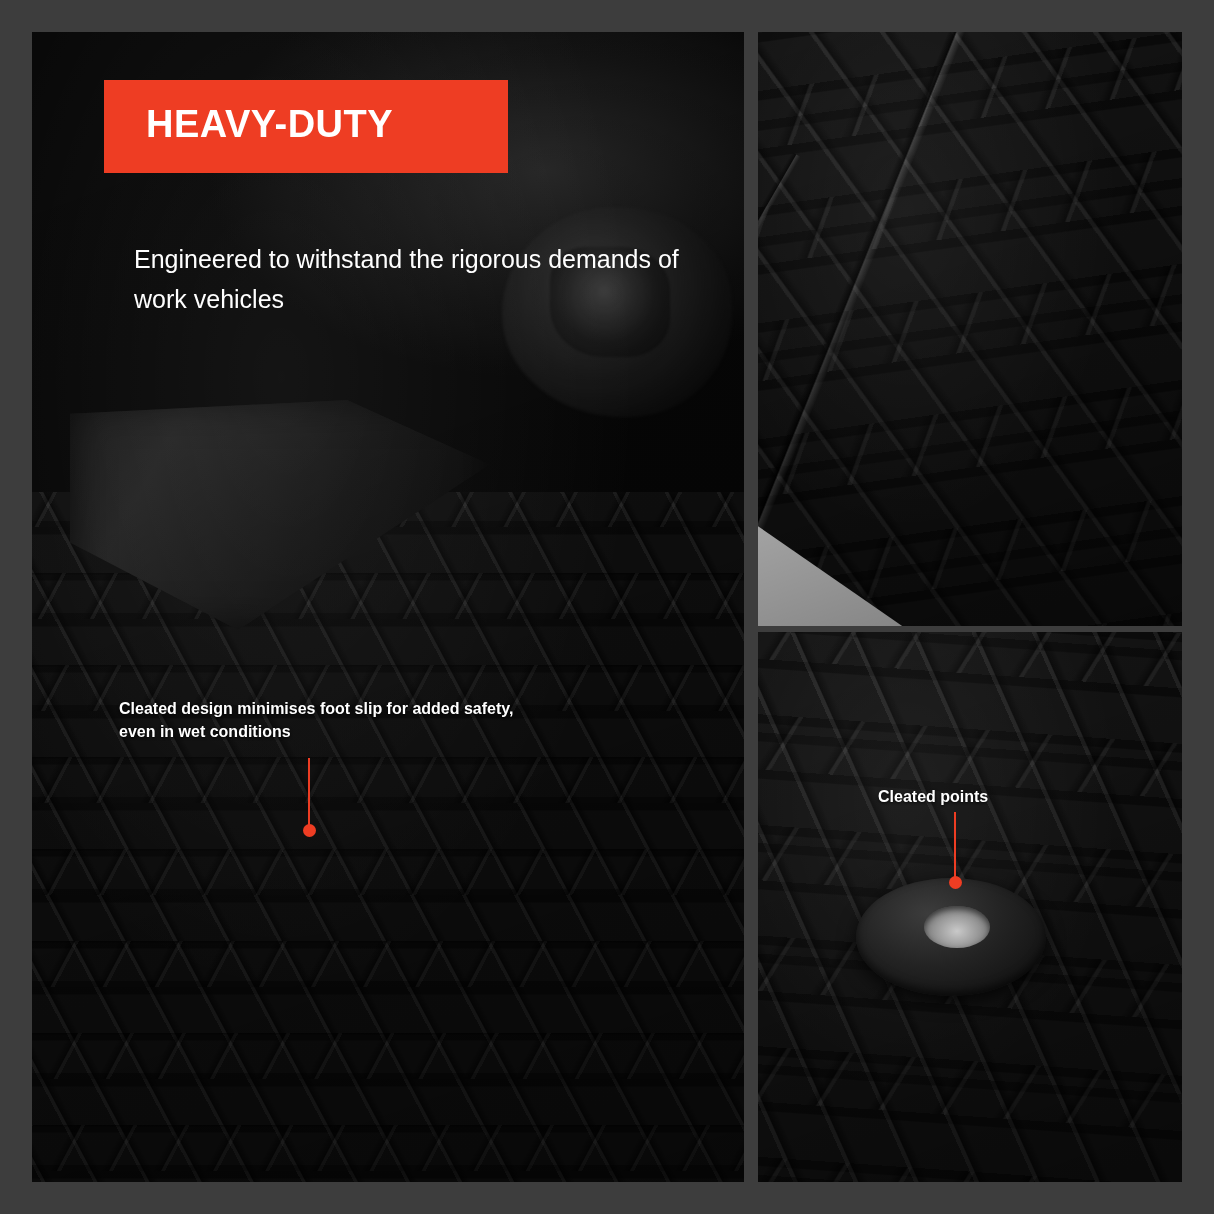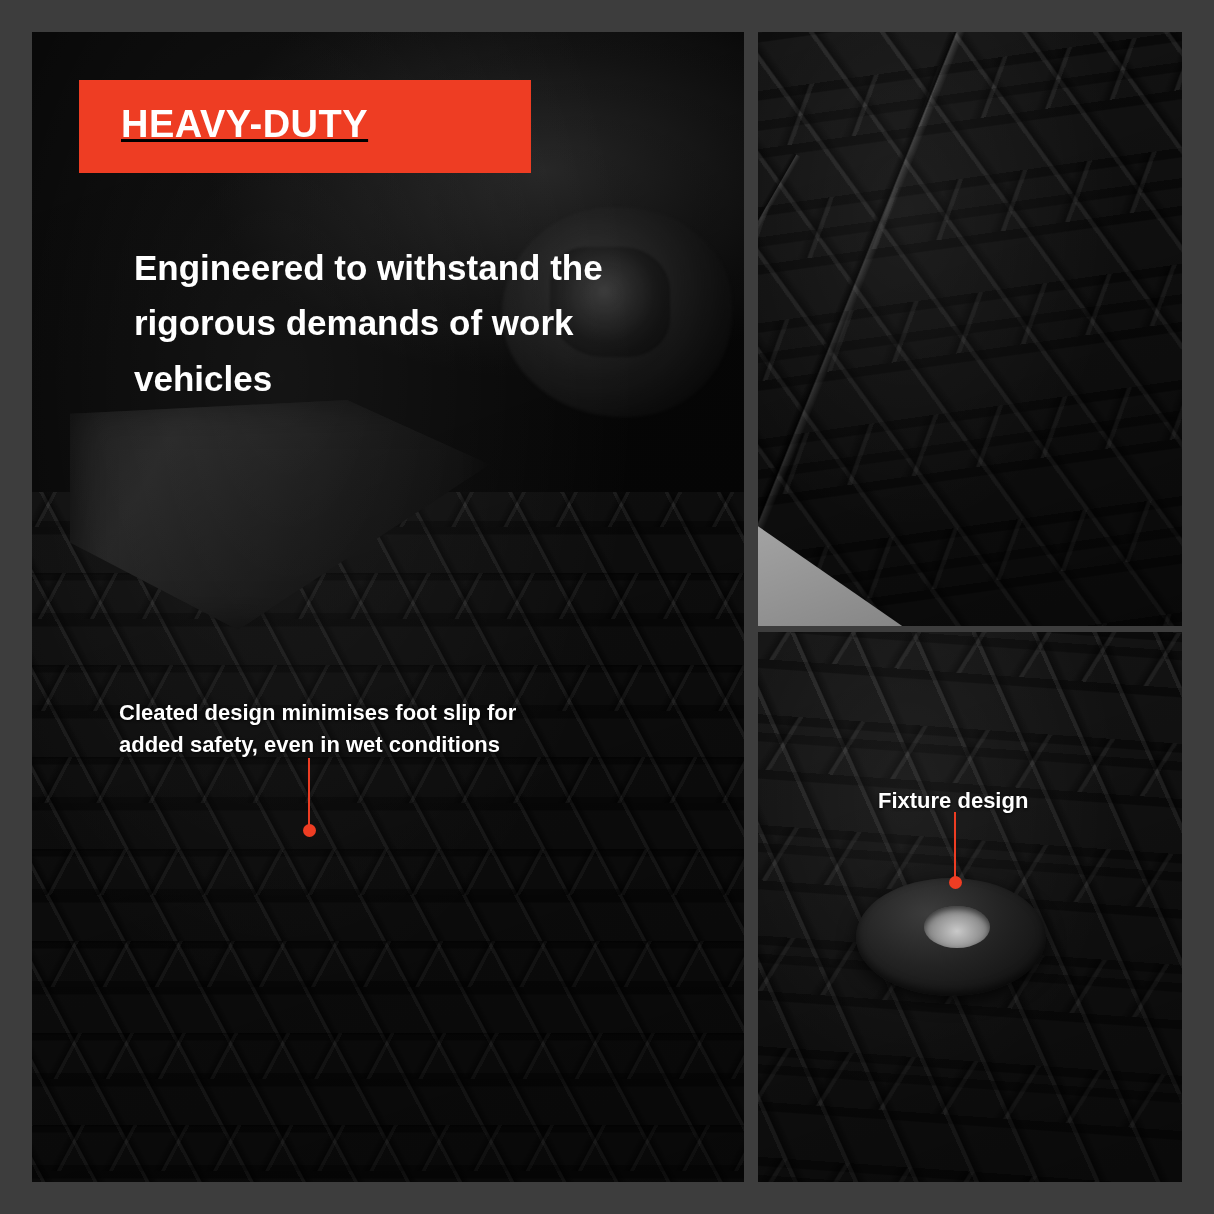--- a/index.html
+++ b/index.html
@@ -187,51 +187,50 @@
     width: 66px;
     height: 42px;
     border-radius: 50%;
     background: radial-gradient(ellipse at 50% 60%, #c9c9c9 0%, #8e8e8e 55%, #5a5a5a 100%);
     box-shadow: inset 0 3px 6px rgba(0,0,0,.55);
   }
 
   
   .badge {
     position: absolute;
-    left: 79px;
+    left: 104px;
     top: 80px;
-    width: 452px;
+    width: 404px;
     background: #ee3d23;
     padding: 22px 0 26px 42px;
     box-sizing: border-box;
-    text-decoration: underline;
   }
   .badge-line {
     color: #ffffff;
     font-size: 38px;
     line-height: 1.18;
     font-weight: bold;
     letter-spacing: .5px;
   }
   .subhead {
     position: absolute;
     left: 134px;
     top: 240px;
     width: 560px;
     color: #ffffff;
-    font-size: 35px;
+    font-size: 25px;
     line-height: 1.58;
-    font-weight: 700;
+    font-weight: 400;
   }
 
   
   .callout-text {
     position: absolute;
     color: #ffffff;
-    font-size: 22px;
+    font-size: 16px;
     font-weight: bold;
     line-height: 1.45;
     text-shadow: 0 1px 3px rgba(0,0,0,.9);
   }
   #callout-cleat-text { left: 119px; top: 697px; width: 430px; }
   #callout-fixture-text { left: 878px; top: 785px; width: 200px; }
 
   .leader {
     position: absolute;
     width: 2px;
@@ -303,17 +302,17 @@
   <div class="badge">
     <div class="badge-line">HEAVY-DUTY</div>
   </div>
 
   <div class="subhead">Engineered to withstand the rigorous demands of work vehicles</div>
 
   <div class="callout-text" id="callout-cleat-text">Cleated design minimises foot slip for added safety, even in wet conditions</div>
   <div class="leader" id="leader-cleat"></div>
   <div class="dot" id="dot-cleat"></div>
 
-  <div class="callout-text" id="callout-fixture-text">Fixture design</div>
+  <div class="callout-text" id="callout-fixture-text">Cleated points</div>
   <div class="leader" id="leader-fixture"></div>
   <div class="dot" id="dot-fixture"></div>
 
 </div>
 
 </body></html>

